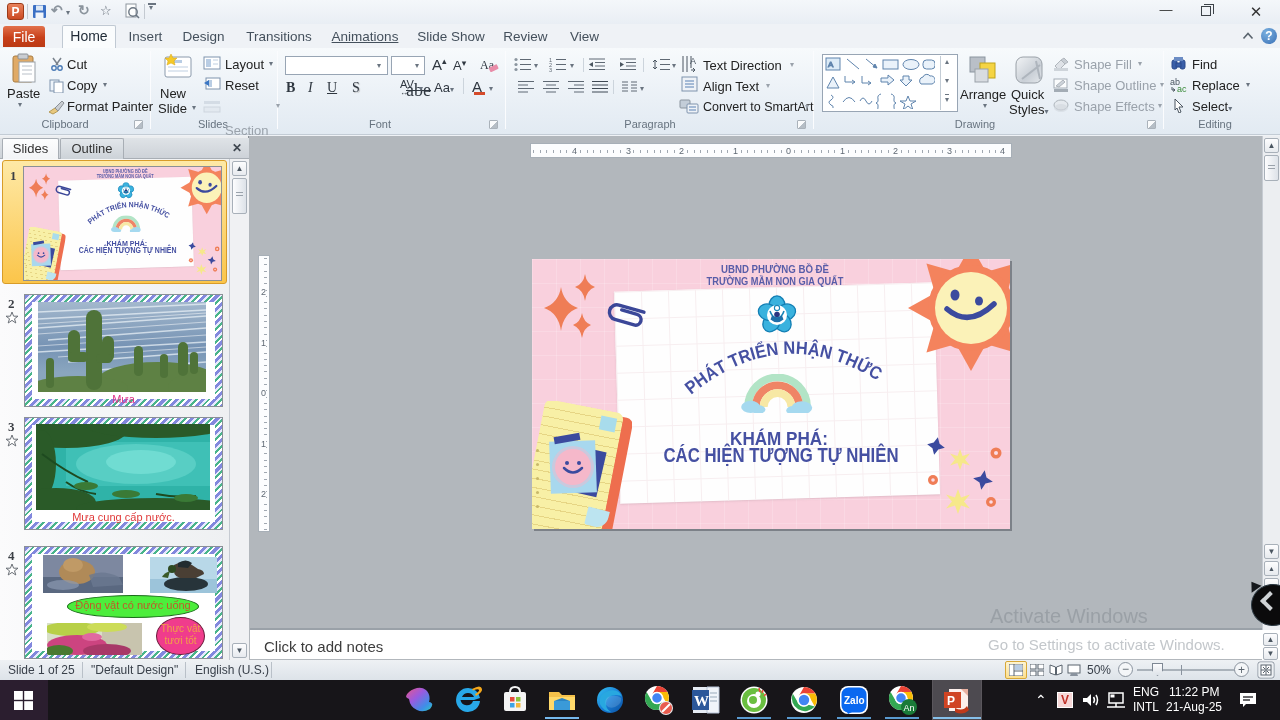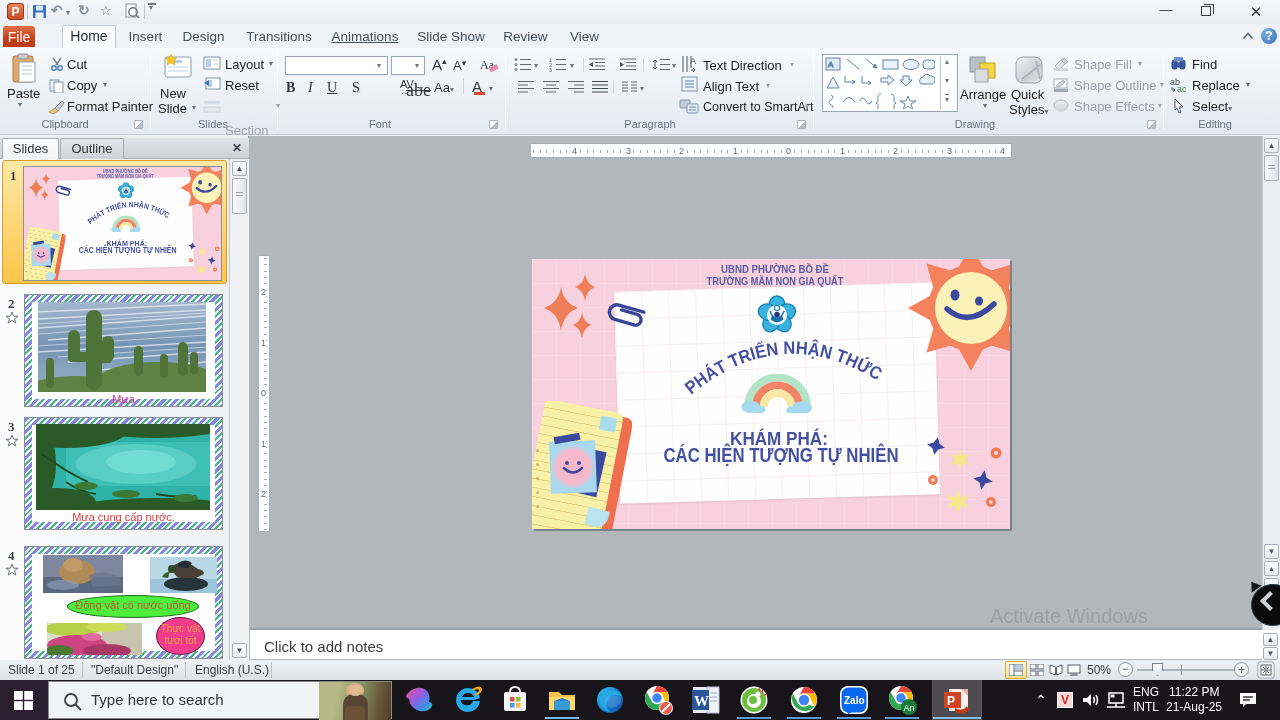--- a/index.html
+++ b/index.html
@@ -6,21 +6,21 @@
 html,body{width:1280px;height:720px;overflow:hidden;font-family:"Liberation Sans",sans-serif;}
 .abs{position:absolute;}
 #app{position:relative;width:1280px;height:720px;background:#eff2f6;}
 
 #titlebar{position:absolute;left:0;top:0;width:1280px;height:24px;background:linear-gradient(#f4f7fa,#e9eef4);}
 #redband{position:absolute;left:157px;top:4px;width:823px;height:18px;background:#ee0f0f;color:#3a0c08;font-size:12px;line-height:18px;text-align:center;padding-left:144px;white-space:nowrap;overflow:hidden;}
 .winbtn{position:absolute;top:0;color:#333;font-size:13px;}
 
 #tabrow{position:absolute;left:0;top:24px;width:1280px;height:24px;background:#eff2f6;}
 .rtab{position:absolute;top:26px;height:21px;line-height:21px;font-size:13.5px;color:#44505c;text-align:center;}
-#filetab{position:absolute;left:3px;top:26px;width:32px;height:21px;background:linear-gradient(#e2714b,#c8401a 55%,#bb3a14);border-radius:3px 3px 0 0;color:#fff;font-size:14px;text-align:center;line-height:22px;}
+#filetab{position:absolute;left:3px;top:26px;width:42px;height:21px;background:linear-gradient(#e2714b,#c8401a 55%,#bb3a14);border-radius:3px 3px 0 0;color:#fff;font-size:14px;text-align:center;line-height:22px;}
 #hometab{position:absolute;left:62px;top:25px;width:54px;height:24px;background:#fafcfd;border:1px solid #c0c9d3;border-bottom:none;border-radius:2px 2px 0 0;color:#1f2a36;font-size:14px;text-align:center;line-height:21px;}
 
 #ribbon{position:absolute;left:0;top:48px;width:1280px;height:87px;background:linear-gradient(#f7fafc,#eaf0f6 60%,#e2eaf2);border-bottom:1px solid #c3ccd5;}
 .gdiv{position:absolute;top:3px;height:78px;width:1px;background:#ccd4dc;border-right:1px solid #fbfcfe;}
 .glabel{position:absolute;top:70px;height:14px;font-size:11px;color:#67737f;text-align:center;}
 .launch{position:absolute;top:72px;width:9px;height:9px;border:1px solid #aab2ba;border-radius:1px;background:linear-gradient(135deg,#fafbfc 55%,#b6bec6 55%);}
 .rbtxt{position:absolute;font-size:13px;color:#222;white-space:nowrap;}
 .rbgray{position:absolute;font-size:13px;color:#9aa2ab;white-space:nowrap;}
 .dda{color:#6a7480;font-size:8px;}
 
@@ -844,20 +844,21 @@
       <div class="sbtn" style="top:2px;left:1px;">▲</div>
       <div style="position:absolute;left:1px;top:19px;width:15px;height:26px;background:linear-gradient(90deg,#fdfdfe,#dde2e8);border:1px solid #a8b0b9;border-radius:2px;">
           <div style="margin:9px 3px;border-top:1px solid #9aa2ab;border-bottom:1px solid #9aa2ab;height:4px;"></div>
         </div>
       <div class="sbtn" style="top:408px;left:1px;">▼</div>
       <div class="sbtn" style="top:425px;left:1px;font-size:7px;">▲<br>▲</div>
       <div class="sbtn" style="top:442px;left:1px;font-size:7px;">▼<br>▼</div>
     </div>
     <div id="notes">
         <div style="position:absolute;left:14px;top:8px;font-size:15px;color:#3c3c3c;">Click to add notes</div>
+      <div style="position:absolute;left:738px;top:6px;font-size:15px;color:#c3c7cb;">Go to Settings to activate Windows.</div>
     </div>
     <div style="position:absolute;left:990px;top:469px;font-size:20px;color:#9aa0a6;">Activate Windows</div>
   </div>
   <div style="position:absolute;left:1262px;top:630px;width:18px;height:30px;background:#fff;"></div>
   <div style="position:absolute;left:1263px;top:633px;width:15px;height:13px;background:linear-gradient(#fdfdfe,#e7eaee);border:1px solid #a8b0b9;border-radius:2px;color:#4a5560;font-size:8px;text-align:center;line-height:12px;">▲</div>
   <div style="position:absolute;left:1263px;top:647px;width:15px;height:13px;background:linear-gradient(#fdfdfe,#e7eaee);border:1px solid #a8b0b9;border-radius:2px;color:#4a5560;font-size:8px;text-align:center;line-height:12px;">▼</div>
 
   <div id="statusbar">
     <div style="position:absolute;left:8px;top:3px;">Slide 1 of 25</div>
     <div class="sdiv" style="left:82px;"></div>
@@ -907,33 +908,20 @@
   <div id="taskbar">
     <div style="position:absolute;left:0;top:0;width:48px;height:40px;background:#2b1e2f;"></div>
     <svg class="abs" style="left:14px;top:11px;" width="19" height="19">
         <g fill="#fff">
           <rect x="0" y="0" width="8.8" height="8.8"></rect>
           <rect x="10.2" y="0" width="8.8" height="8.8"></rect>
           <rect x="0" y="10.2" width="8.8" height="8.8"></rect>
           <rect x="10.2" y="10.2" width="8.8" height="8.8"></rect>
         </g>
       </svg>
-    <div id="searchbox">
-      <svg class="abs" style="left:14px;top:10px;" width="20" height="20">
-          <circle cx="8" cy="8" r="6" fill="none" stroke="#3c4043" stroke-width="1.8"></circle>
-          <line x1="12.5" y1="12.5" x2="18" y2="18" stroke="#3c4043" stroke-width="1.8"></line>
-        </svg>
-      <div style="position:absolute;left:42px;top:9px;">Type here to search</div>
-      <div style="position:absolute;left:270px;top:0;width:72px;height:38px;overflow:hidden;background:linear-gradient(100deg,#b8b888 0 25%,#88a06a 50%,#6a5a3a 80%,#4a3c28);">
-        <div style="position:absolute;left:27px;top:1px;width:18px;height:14px;border-radius:50% 50% 40% 40%;background:#d8b088;"></div>
-        <div style="position:absolute;left:24px;top:12px;width:25px;height:26px;border-radius:40% 40% 0 0;background:#574433;"></div>
-        <div style="position:absolute;left:30px;top:3px;width:13px;height:11px;border-radius:50%;background:#e0bd90;"></div>
-        <div style="position:absolute;left:26px;top:24px;width:20px;height:14px;background:#6a5138;border-radius:30% 30% 0 0;"></div>
-      </div>
-    </div>
 
     <svg class="tbicon" style="left:404px;" width="32" height="32">
         <defs>
           <linearGradient id="cpg" x1="0" y1="0" x2="1" y2="1">
             <stop offset="0" stop-color="#e8578a"></stop>
             <stop offset=".4" stop-color="#9a5ae0"></stop>
             <stop offset=".75" stop-color="#3e8ee8"></stop>
             <stop offset="1" stop-color="#30c8c0"></stop>
           </linearGradient>
         </defs>

